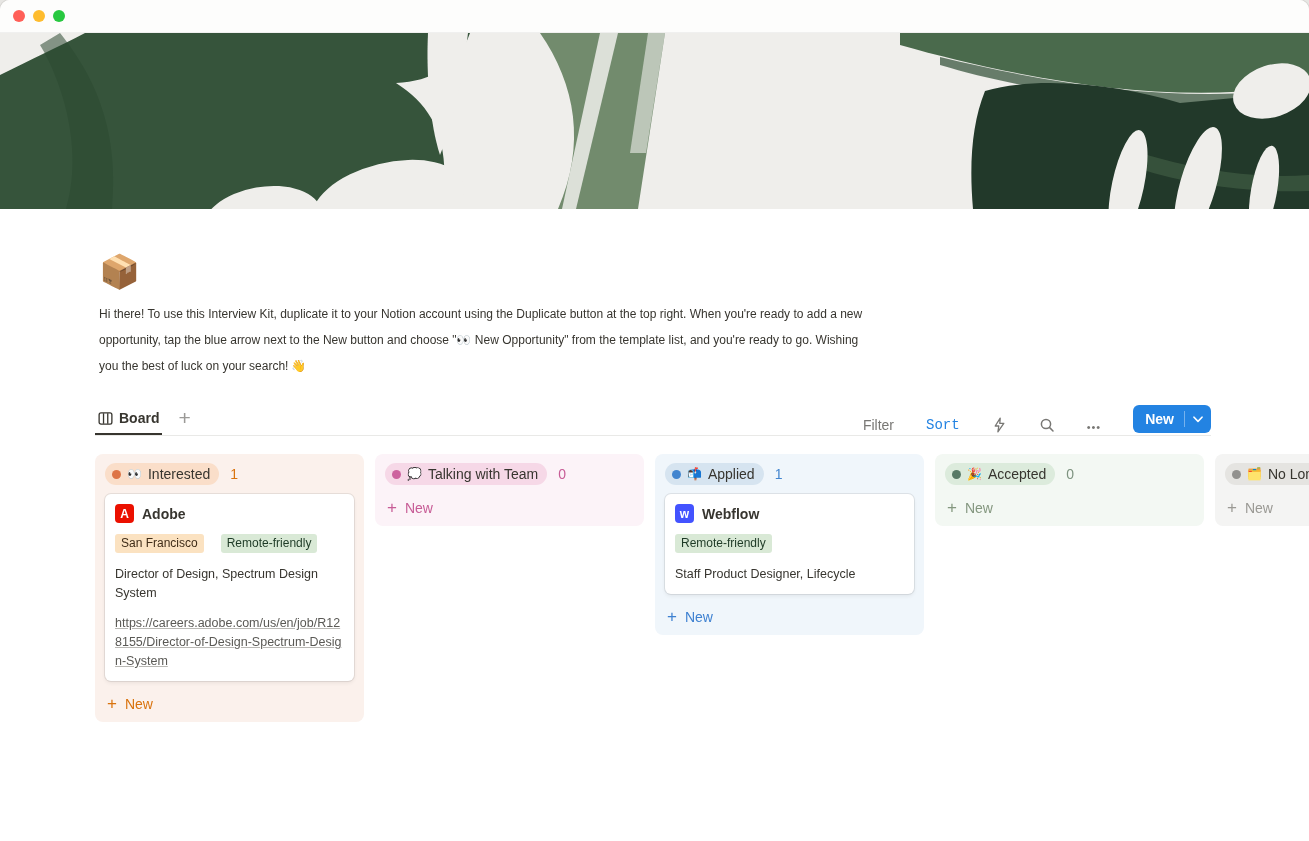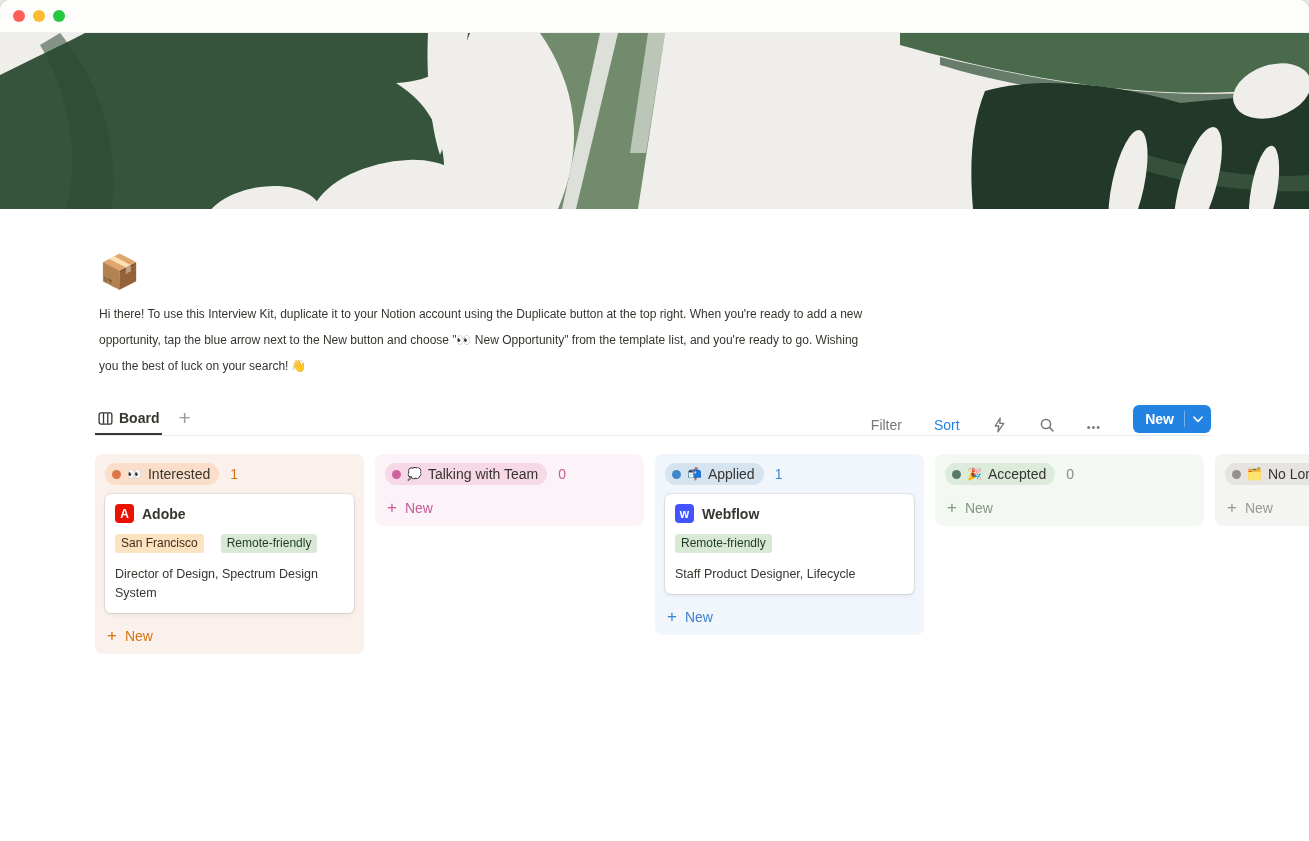--- a/index.html
+++ b/index.html
@@ -102,21 +102,21 @@
           <rect x="1.2" y="2" width="13.6" height="12" rx="2" fill="none" stroke="#37352f" stroke-width="1.4"></rect>
           <line x1="5.9" y1="2.4" x2="5.9" y2="13.6" stroke="#37352f" stroke-width="1.4"></line>
           <line x1="10.4" y1="2.4" x2="10.4" y2="13.6" stroke="#37352f" stroke-width="1.4"></line>
         </svg>
         <span>Board</span>
       </div>
       <span class="add-view">+</span>
     </div>
     <div class="vb-right">
       <span class="vb-filter">Filter</span>
-      <span class="vb-sort" style="color: rgb(35, 131, 226);">Sort</span>
+      <span class="vb-sort" style="color: rgb(35, 131, 226); font-family: Liberation Mono, monospace;">Sort</span>
       <span class="vb-icon">
         <svg width="15" height="16" viewBox="0 0 15 16">
           <path d="M8.2,1.2 L3.2,9 L6.8,9 L5.9,14.8 L11.8,6.4 L7.8,6.4 Z" fill="none" stroke="#787774" stroke-width="1.3" stroke-linejoin="round"></path>
         </svg>
       </span>
       <span class="vb-icon">
         <svg width="16" height="16" viewBox="0 0 16 16">
           <circle cx="7" cy="7" r="4.6" fill="none" stroke="#787774" stroke-width="1.5"></circle>
           <line x1="10.4" y1="10.4" x2="14" y2="14" stroke="#787774" stroke-width="1.5" stroke-linecap="round"></line>
         </svg>
@@ -148,20 +148,21 @@
       <div class="card">
         <div class="card-head">
           <span class="logo" style="background: rgb(235, 16, 0); color: rgb(255, 255, 255);">A</span>
           <span class="company">Adobe</span>
         </div>
         <div class="tags">
           <span class="tag" style="background: rgb(251, 226, 193); color: rgb(63, 44, 24);">San Francisco</span>
           <span class="tag" style="background: rgb(217, 233, 214); color: rgb(30, 58, 38);">Remote-friendly</span>
         </div>
         <div class="role">Director of Design, Spectrum Design System</div>
+        <div class="url">https://careers.adobe.com/us/en/job/R128155/Director-of-Design-Spectrum-Design-System</div>
       </div>
       <div class="new-row" style="color: rgb(217, 115, 13);">
         <span class="plus">+</span>
         <span>New</span>
       </div>
     </div>
 
     <div class="column" style="background: rgb(252, 243, 248);">
       <div class="col-header">
         <span class="pill" style="background: rgb(246, 216, 231);">

